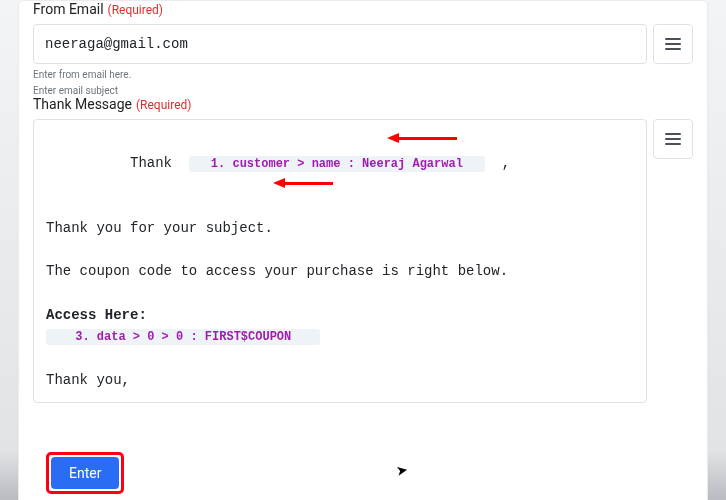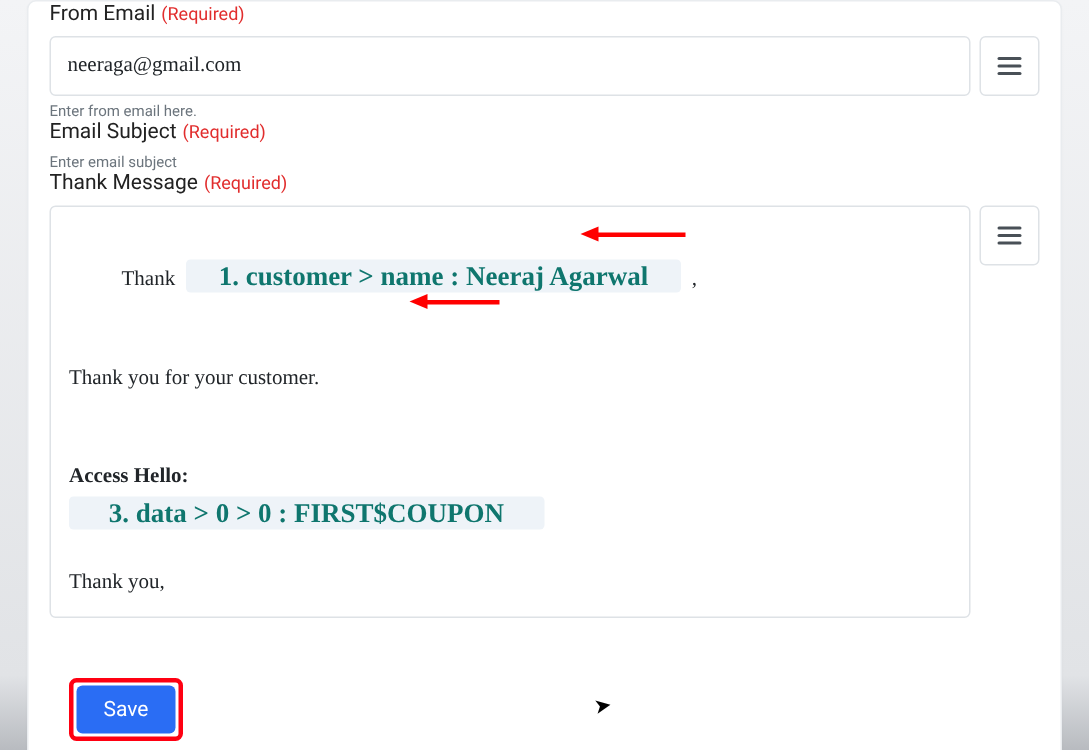--- a/index.html
+++ b/index.html
@@ -39,21 +39,21 @@
     display: flex;
     align-items: stretch;
     gap: 6px;
   }
   .text-input,
   .msg-box {
     flex: 1 1 auto;
     border: 1px solid #dee2e6;
     border-radius: 4px;
     padding: 9px 11px;
-    font-family: Liberation Serif, serif;
+    font-family: Liberation Mono, monospace;
     font-size: 14px;
     background: #fff;
     color: #212529;
   }
   .map-btn {
     width: 38px;
     height: 38px;
     border: 1px solid #dee2e6;
     border-radius: 4px;
     background: #fff;
@@ -82,25 +82,25 @@
     margin-top: 5px;
   }
   .msg-box {
     line-height: 1.55;
     padding: 11px 12px;
     min-height: 170px;
   }
   .msg-line { white-space: pre-wrap; }
   .token {
     background: #eef3f8;
-    color: #0f766e;
+    color: #a21caf;
     border-radius: 3px;
     padding: 1px 22px;
     font-family: inherit;
-    font-size: 18px;
+    font-size: 12px;
     font-weight: 700;
   }
   .bold { font-weight: 700; }
 
   
   .arrow {
     position: absolute;
     height: 8px;
     pointer-events: none;
   }
@@ -168,40 +168,38 @@
             <span></span>
             <span></span>
             <span></span>
           </span>
       </div>
     </div>
     <div class="hint">Enter from email here.</div>
   </div>
 
   <div class="field-group">
-    <div class="field-label">
-      <span>Email Subject</span><span class="req">(Required)</span>
-    </div>
     <div class="hint">Enter email subject</div>
   </div>
 
   <div class="field-group" style="position:relative">
     <div class="field-label">
       <span>Thank Message</span><span class="req">(Required)</span>
     </div>
     <div class="input-row">
       <div class="msg-box">
         <div class="msg-line">
           <span>Thank  </span><span class="token">1. customer &gt; name : Neeraj Agarwal</span><span>  ,</span>
         </div>
         <div class="msg-line"> </div>
-        <div class="msg-line">Thank you for your customer.</div>
-        <div class="msg-line"> </div>
-        <div class="msg-line"> </div>
-        <div class="msg-line bold">Access Hello:</div>
+        <div class="msg-line">Thank you for your subject.</div>
+        <div class="msg-line"> </div>
+        <div class="msg-line">The coupon code to access your purchase is right below.</div>
+        <div class="msg-line"> </div>
+        <div class="msg-line bold">Access Here:</div>
         <div class="msg-line"><span class="token"> 3. data &gt; 0 &gt; 0 : FIRST$COUPON </span></div>
         <div class="msg-line"> </div>
         <div class="msg-line">Thank you,</div>
 
       </div>
       <div class="map-btn msg">
         <span class="hamb">
             <span></span>
             <span></span>
             <span></span>
@@ -215,16 +213,16 @@
     </div>
     <div class="arrow" style="top:83px; left:240px; width:60px">
       <div class="head"></div>
         <div class="shaft"></div>
     </div>
   </div>
 
 </div>
 
 <div class="save-wrap">
-  <button class="save-btn">Save</button>
+  <button class="save-btn">Enter</button>
 </div>
 
 <div class="mouse" style="left:396px; top:462px">➤</div>
 
 </body></html>

